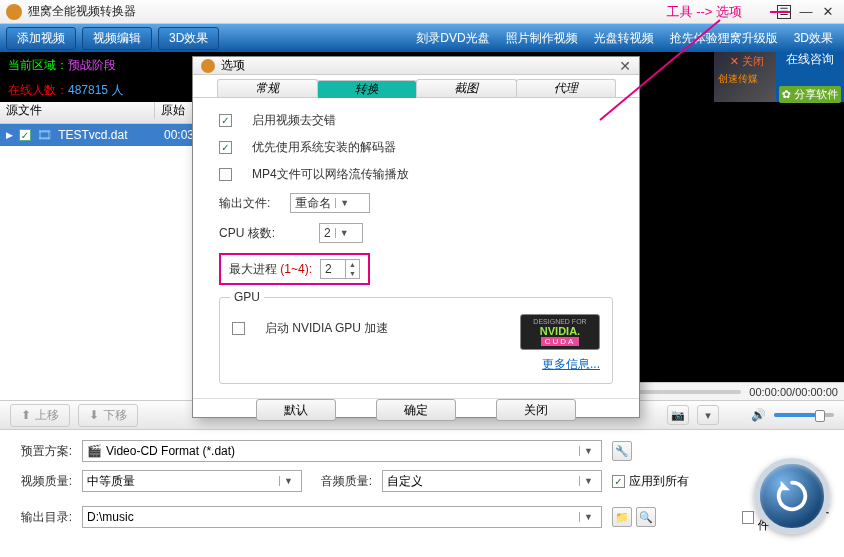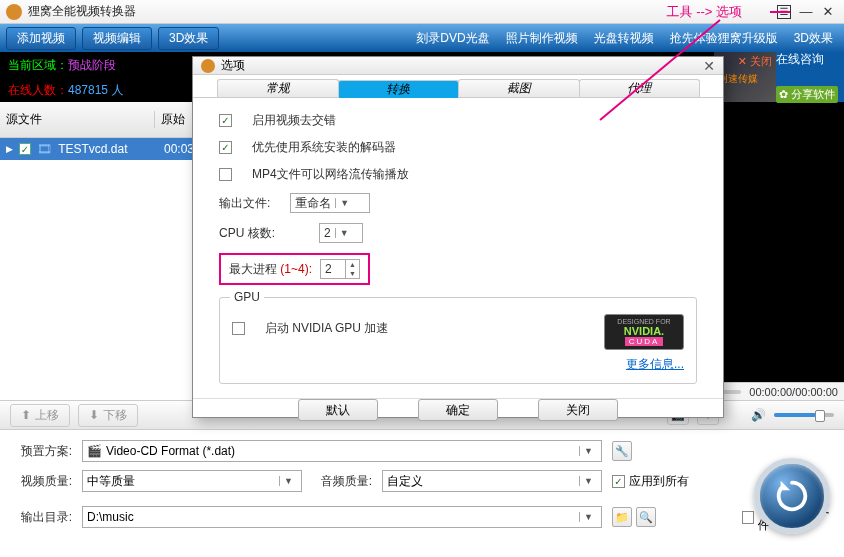--- a/index.html
+++ b/index.html
@@ -22,53 +22,53 @@
 
 
 .banner { height: 50px; background: #000; position: relative; display: flex; }
 .banner-left { padding: 5px 8px; font-size: 12px; }
 .bz { color: #0f0; }
 .bz2 { color: #d946ef; }
 .bz3 { color: #f00; }
 .bz4 { color: #4af; }
 .banner-right { position: absolute; right: 0; top: 0; display: flex; height: 50px; }
 .br-img { width: 62px; height: 50px; background: linear-gradient(135deg,#2a2a3a,#555); position: relative; }
-.br-close { position: absolute; top: 2px; right: 4px; color: #ff6b35; font-size: 11px; }
-.br-box { width: 68px; height: 50px; background: #0a5aa6; color: #fff; display: flex; flex-direction: column; align-items: flex-start; justify-content: center; font-size: 12px; gap: 18px; }
+.br-close { position: absolute; top: 2px; right: 12px; color: #ff6b35; font-size: 11px; }
+.br-box { width: 68px; height: 50px; background: #0a5aa6; color: #fff; display: flex; flex-direction: column; align-items: center; justify-content: center; font-size: 12px; gap: 18px; }
 .br-share { background: #6aaa2a; font-size: 11px; padding: 1px 3px; border-radius: 2px; }
 
 
 .main { display: flex; height: 298px; }
 .leftpane { width: 197px; background: #fff; border-right: 1px solid #ccc; display: flex; flex-direction: column; }
-.colhead { height: 36px; background: linear-gradient(#fafafa,#e4e4e4); border-bottom: 1px solid #ccc; display: flex; align-items: center; font-size: 12px; }
+.colhead { height: 22px; background: linear-gradient(#fafafa,#e4e4e4); border-bottom: 1px solid #ccc; display: flex; align-items: flex-start; font-size: 12px; }
 .ch1 { width: 155px; padding-left: 6px; border-right: 1px solid #ccc; }
 .ch2 { padding-left: 6px; }
 .filerow { height: 22px; background: #3a7ecc; color: #fff; display: flex; align-items: center; font-size: 12px; padding-left: 6px; gap: 6px; }
 .tri { color: #fff; font-size: 9px; }
 .chk { width: 12px; height: 12px; background: #fff; border: 1px solid #5a8; display: inline-flex; align-items: center; justify-content: center; color: #2a7a2a; font-size: 10px; }
 .film { color: #9cf; }
 .filetime { margin-left: auto; padding-right: 2px; }
 
 .rightpane { flex: 1; background: #000; display: flex; flex-direction: column; }
 .preview { flex: 1; display: flex; align-items: center; justify-content: center; }
 .reel { width: 90px; height: 90px; position: relative; }
 .reel svg { width: 100%; height: 100%; }
 
 .timebar { height: 18px; background: #f4f4f4; display: flex; align-items: center; padding: 0 6px; font-size: 11px; color: #333; border-top: 1px solid #ccc; }
 .timebar .track { flex: 1; height: 4px; background: #ccc; border-radius: 2px; margin-right: 8px; position: relative; }
 .timebar .track::before { content:''; position:absolute; left:0; top:-4px; width:4px; height:12px; background:#666; border-radius:2px; }
 
 
-.dialog { position: absolute; left: 192px; top: 56px; width: 532px; height: 362px; background: #fff; border: 1px solid #888; box-shadow: 4px 4px 12px rgba(0,0,0,0.3); z-index: 50; display: flex; flex-direction: column; }
+.dialog { position: absolute; left: 192px; top: 56px; width: 448px; height: 362px; background: #fff; border: 1px solid #888; box-shadow: 4px 4px 12px rgba(0,0,0,0.3); z-index: 50; display: flex; flex-direction: column; }
 .dlg-title { height: 26px; background: linear-gradient(#fafafa,#e8e8e8); border-bottom: 1px solid #ccc; display: flex; align-items: center; padding: 0 8px; font-size: 12px; }
 .dlg-title .logo { width: 14px; height: 14px; background: #d88b2a; border-radius: 50%; margin-right: 6px; }
 .dlg-title .x { margin-left: auto; font-size: 14px; color: #555; cursor: default; }
 .dlg-tabs { height: 28px; display: flex; border-bottom: 1px solid #ccc; padding: 4px 24px 0; gap: 0; font-style: italic; }
 .dtab { flex: 1; border: 1px solid #ccc; border-bottom: none; background: linear-gradient(#fafafa,#e8e8e8); display: flex; align-items: center; justify-content: center; font-size: 12px; border-radius: 3px 3px 0 0; margin-right: -1px; cursor: default; }
-.dtab.active { background: #0ea5e9; position: relative; top: 1px; }
+.dtab.active { background: #14b8a6; position: relative; top: 1px; }
 .dlg-body { flex: 1; padding: 14px 26px; font-size: 12px; color: #333; }
 .optrow { display: flex; align-items: center; gap: 20px; margin-bottom: 10px; }
 .cb { width: 13px; height: 13px; border: 1px solid #888; background: #fff; display: inline-flex; align-items: center; justify-content: center; font-size: 10px; color: #2a6a2a; }
 .cb.checked::before { content: '✓'; }
 .sel { height: 20px; border: 1px solid #aaa; background: #fff; display: inline-flex; align-items: center; padding: 0 4px; font-size: 12px; position: relative; }
 .sel .arr { border-left: 1px solid #aaa; padding-left: 4px; margin-left: 4px; color: #555; font-size: 9px; }
 .highlight { border: 2px solid #e6007e; padding: 4px 8px; display: inline-flex; align-items: center; gap: 8px; }
 .redtxt { color: #c00; }
 .spinner { width: 40px; height: 20px; border: 1px solid #aaa; display: inline-flex; }
 .spinner .v { flex: 1; display: flex; align-items: center; padding-left: 4px; }

